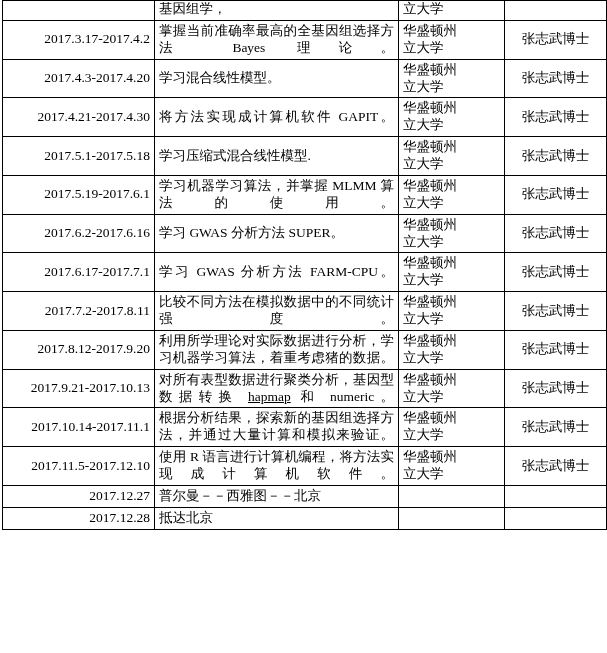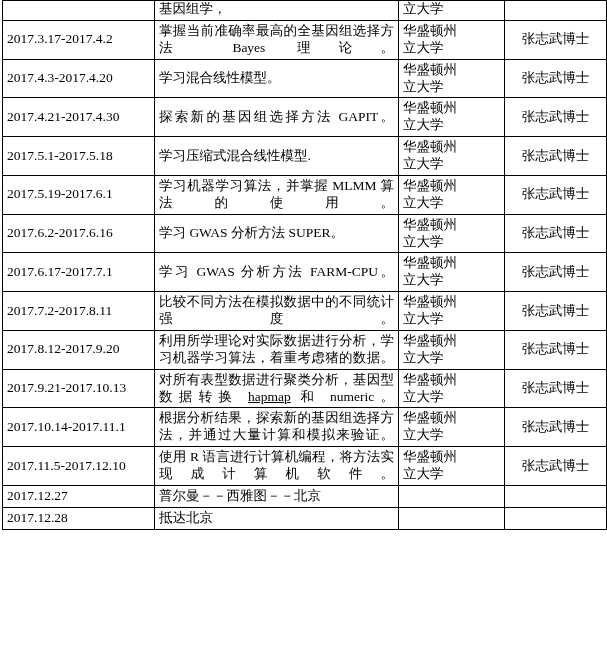--- a/index.html
+++ b/index.html
@@ -32,21 +32,21 @@
     vertical-align: middle;
     font-size: 13.5px;
     line-height: 1.25;
   }
   col.c-date   { width: 152px; }
   col.c-task   { width: 244px; }
   col.c-org    { width: 106px; }
   col.c-person { width: 102px; }
 
   td.date {
-    text-align: left;
+    text-align: right;
     font-family: "Liberation Serif", "DejaVu Serif", serif;
     white-space: nowrap;
     font-size: 13.5px;
   }
   td.task {
     text-align: justify;
     text-align-last: left;
     font-family: "Liberation Serif", "DejaVu Serif", serif;
     padding-left: 5px;
     padding-right: 5px;
@@ -113,21 +113,21 @@
         <td class="task">学习混合线性模型。</td>
         <td class="org">
           <span class="l1">华盛顿州</span>
           <span class="l2">立大学</span>
         </td>
         <td class="person">张志武博士</td>
       </tr>
 
       <tr>
         <td class="date">2017.4.21-2017.4.30</td>
-        <td class="task justify">探索新的基因组选择方法 GAPIT。</td>
+        <td class="task justify">将方法实现成计算机软件 GAPIT。</td>
         <td class="org">
           <span class="l1">华盛顿州</span>
           <span class="l2">立大学</span>
         </td>
         <td class="person">张志武博士</td>
       </tr>
 
       <tr>
         <td class="date">2017.5.1-2017.5.18</td>
         <td class="task">学习压缩式混合线性模型.</td>

